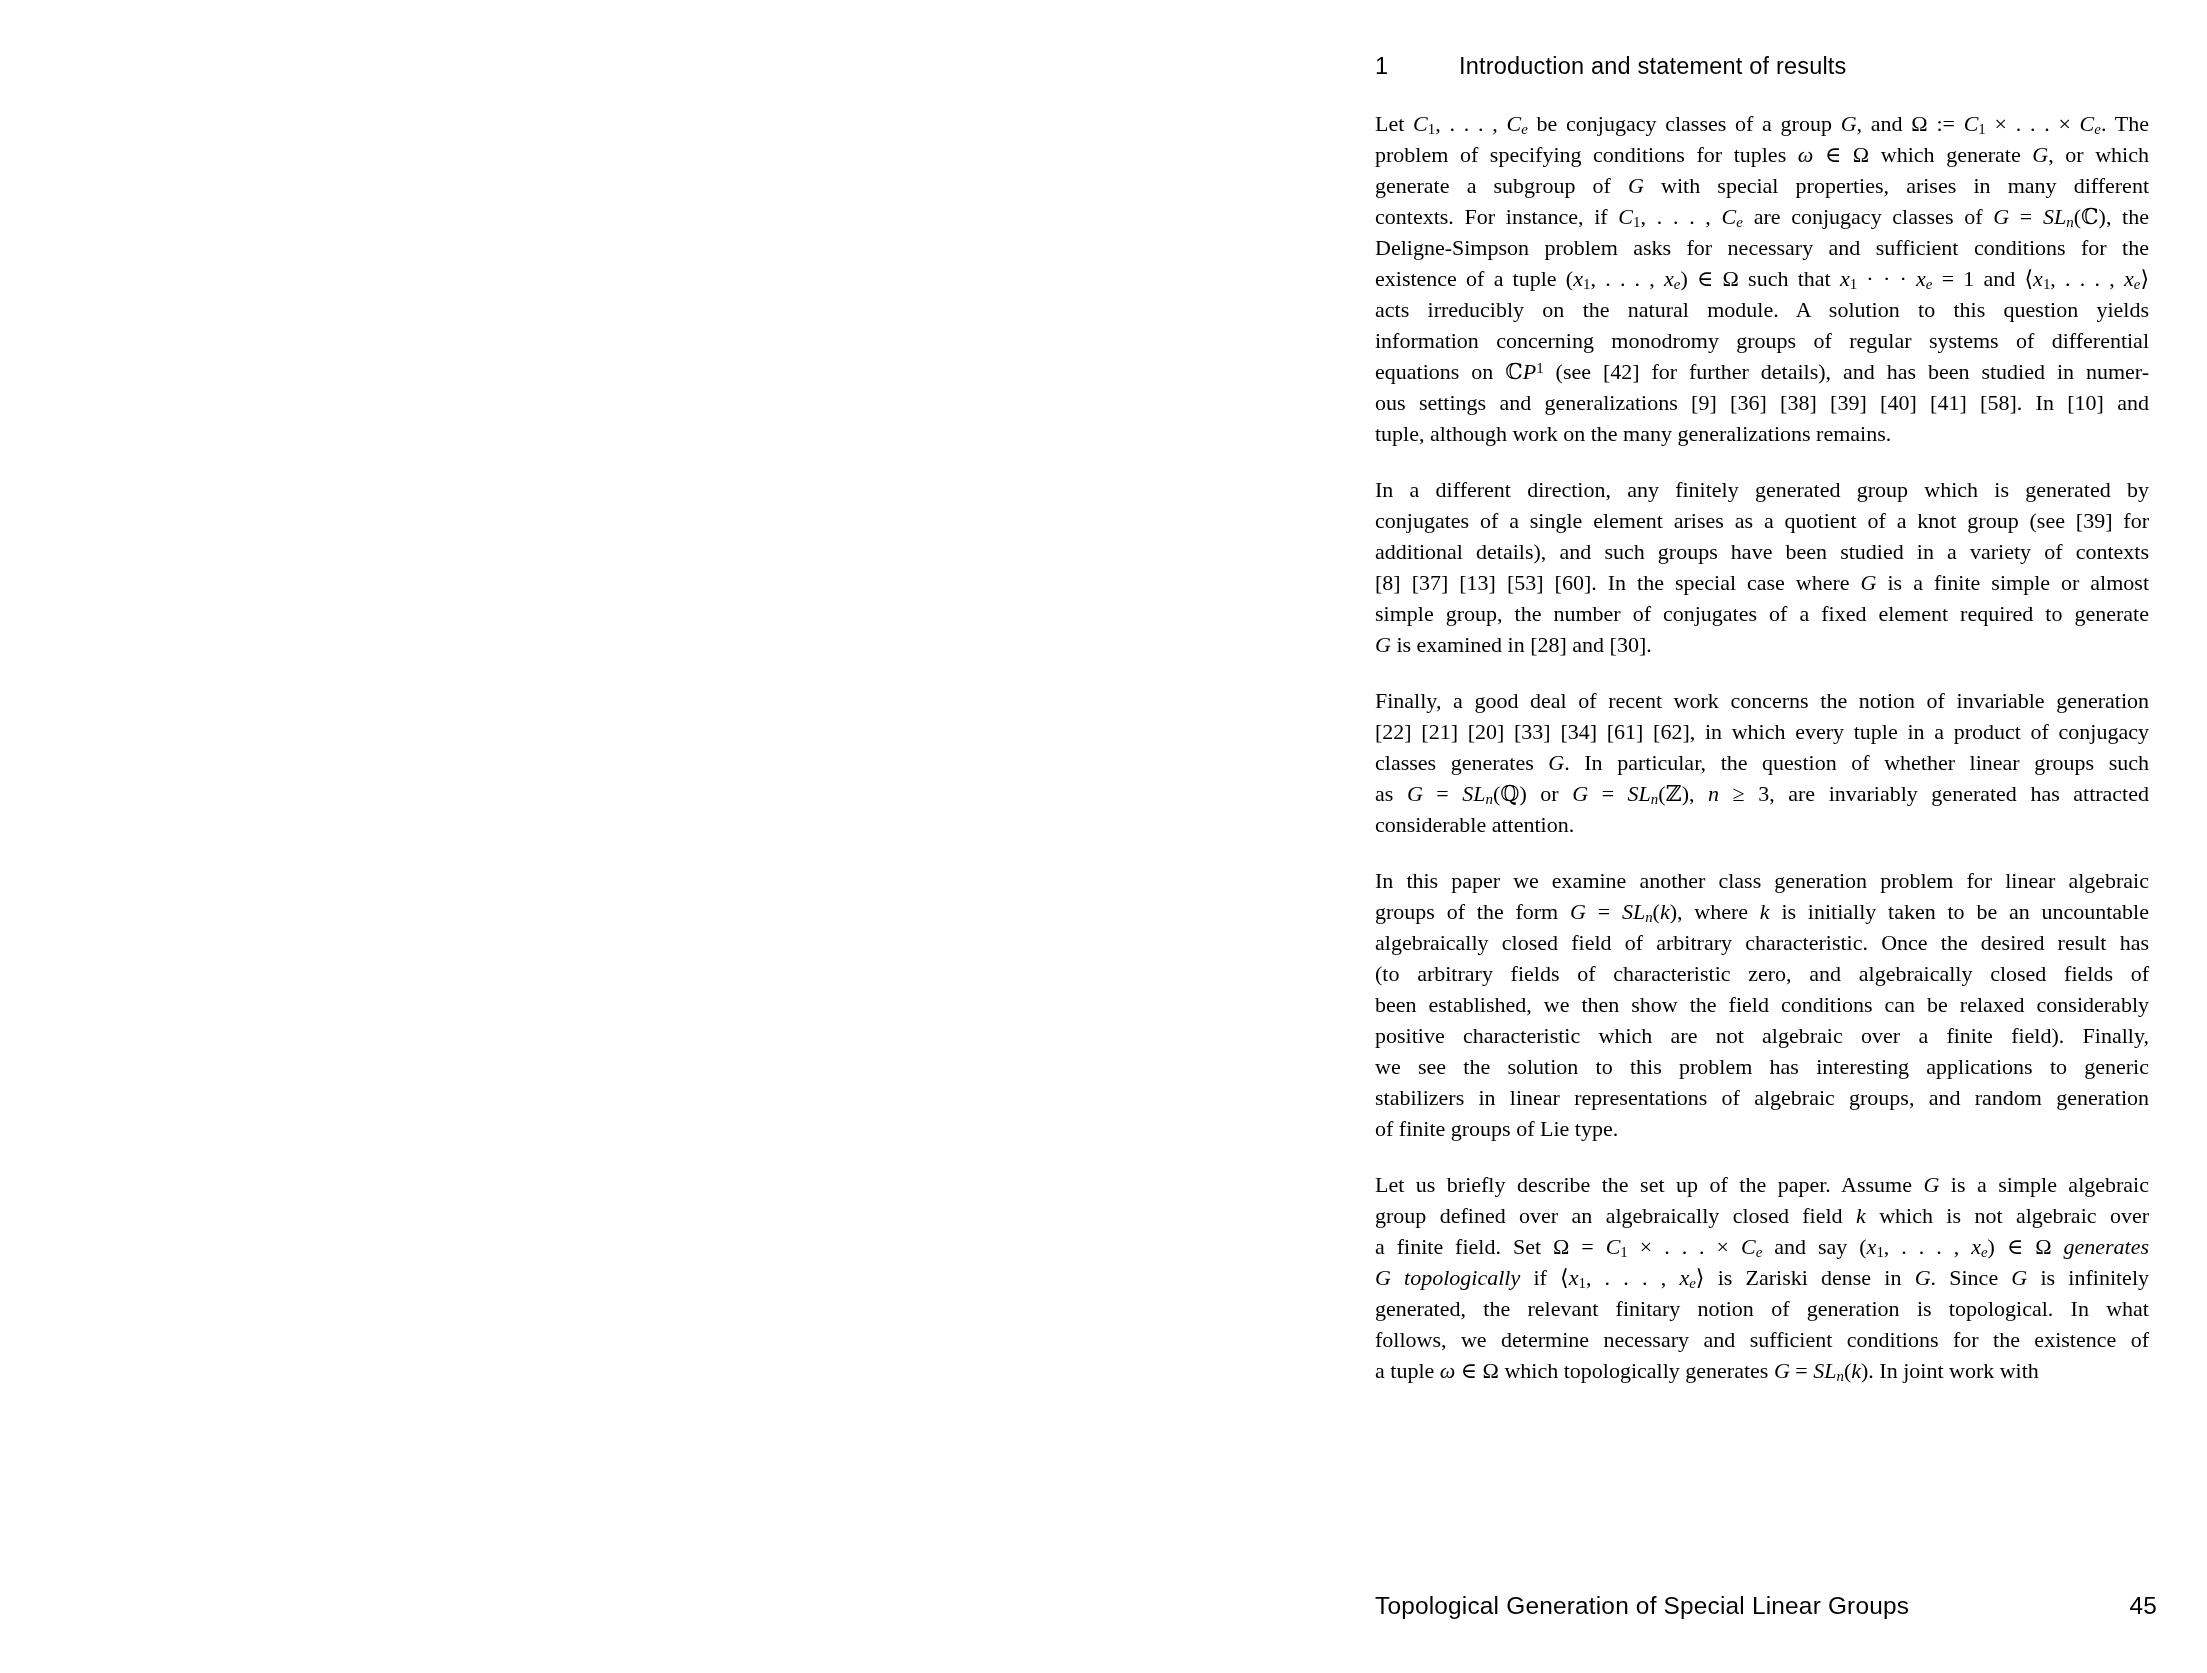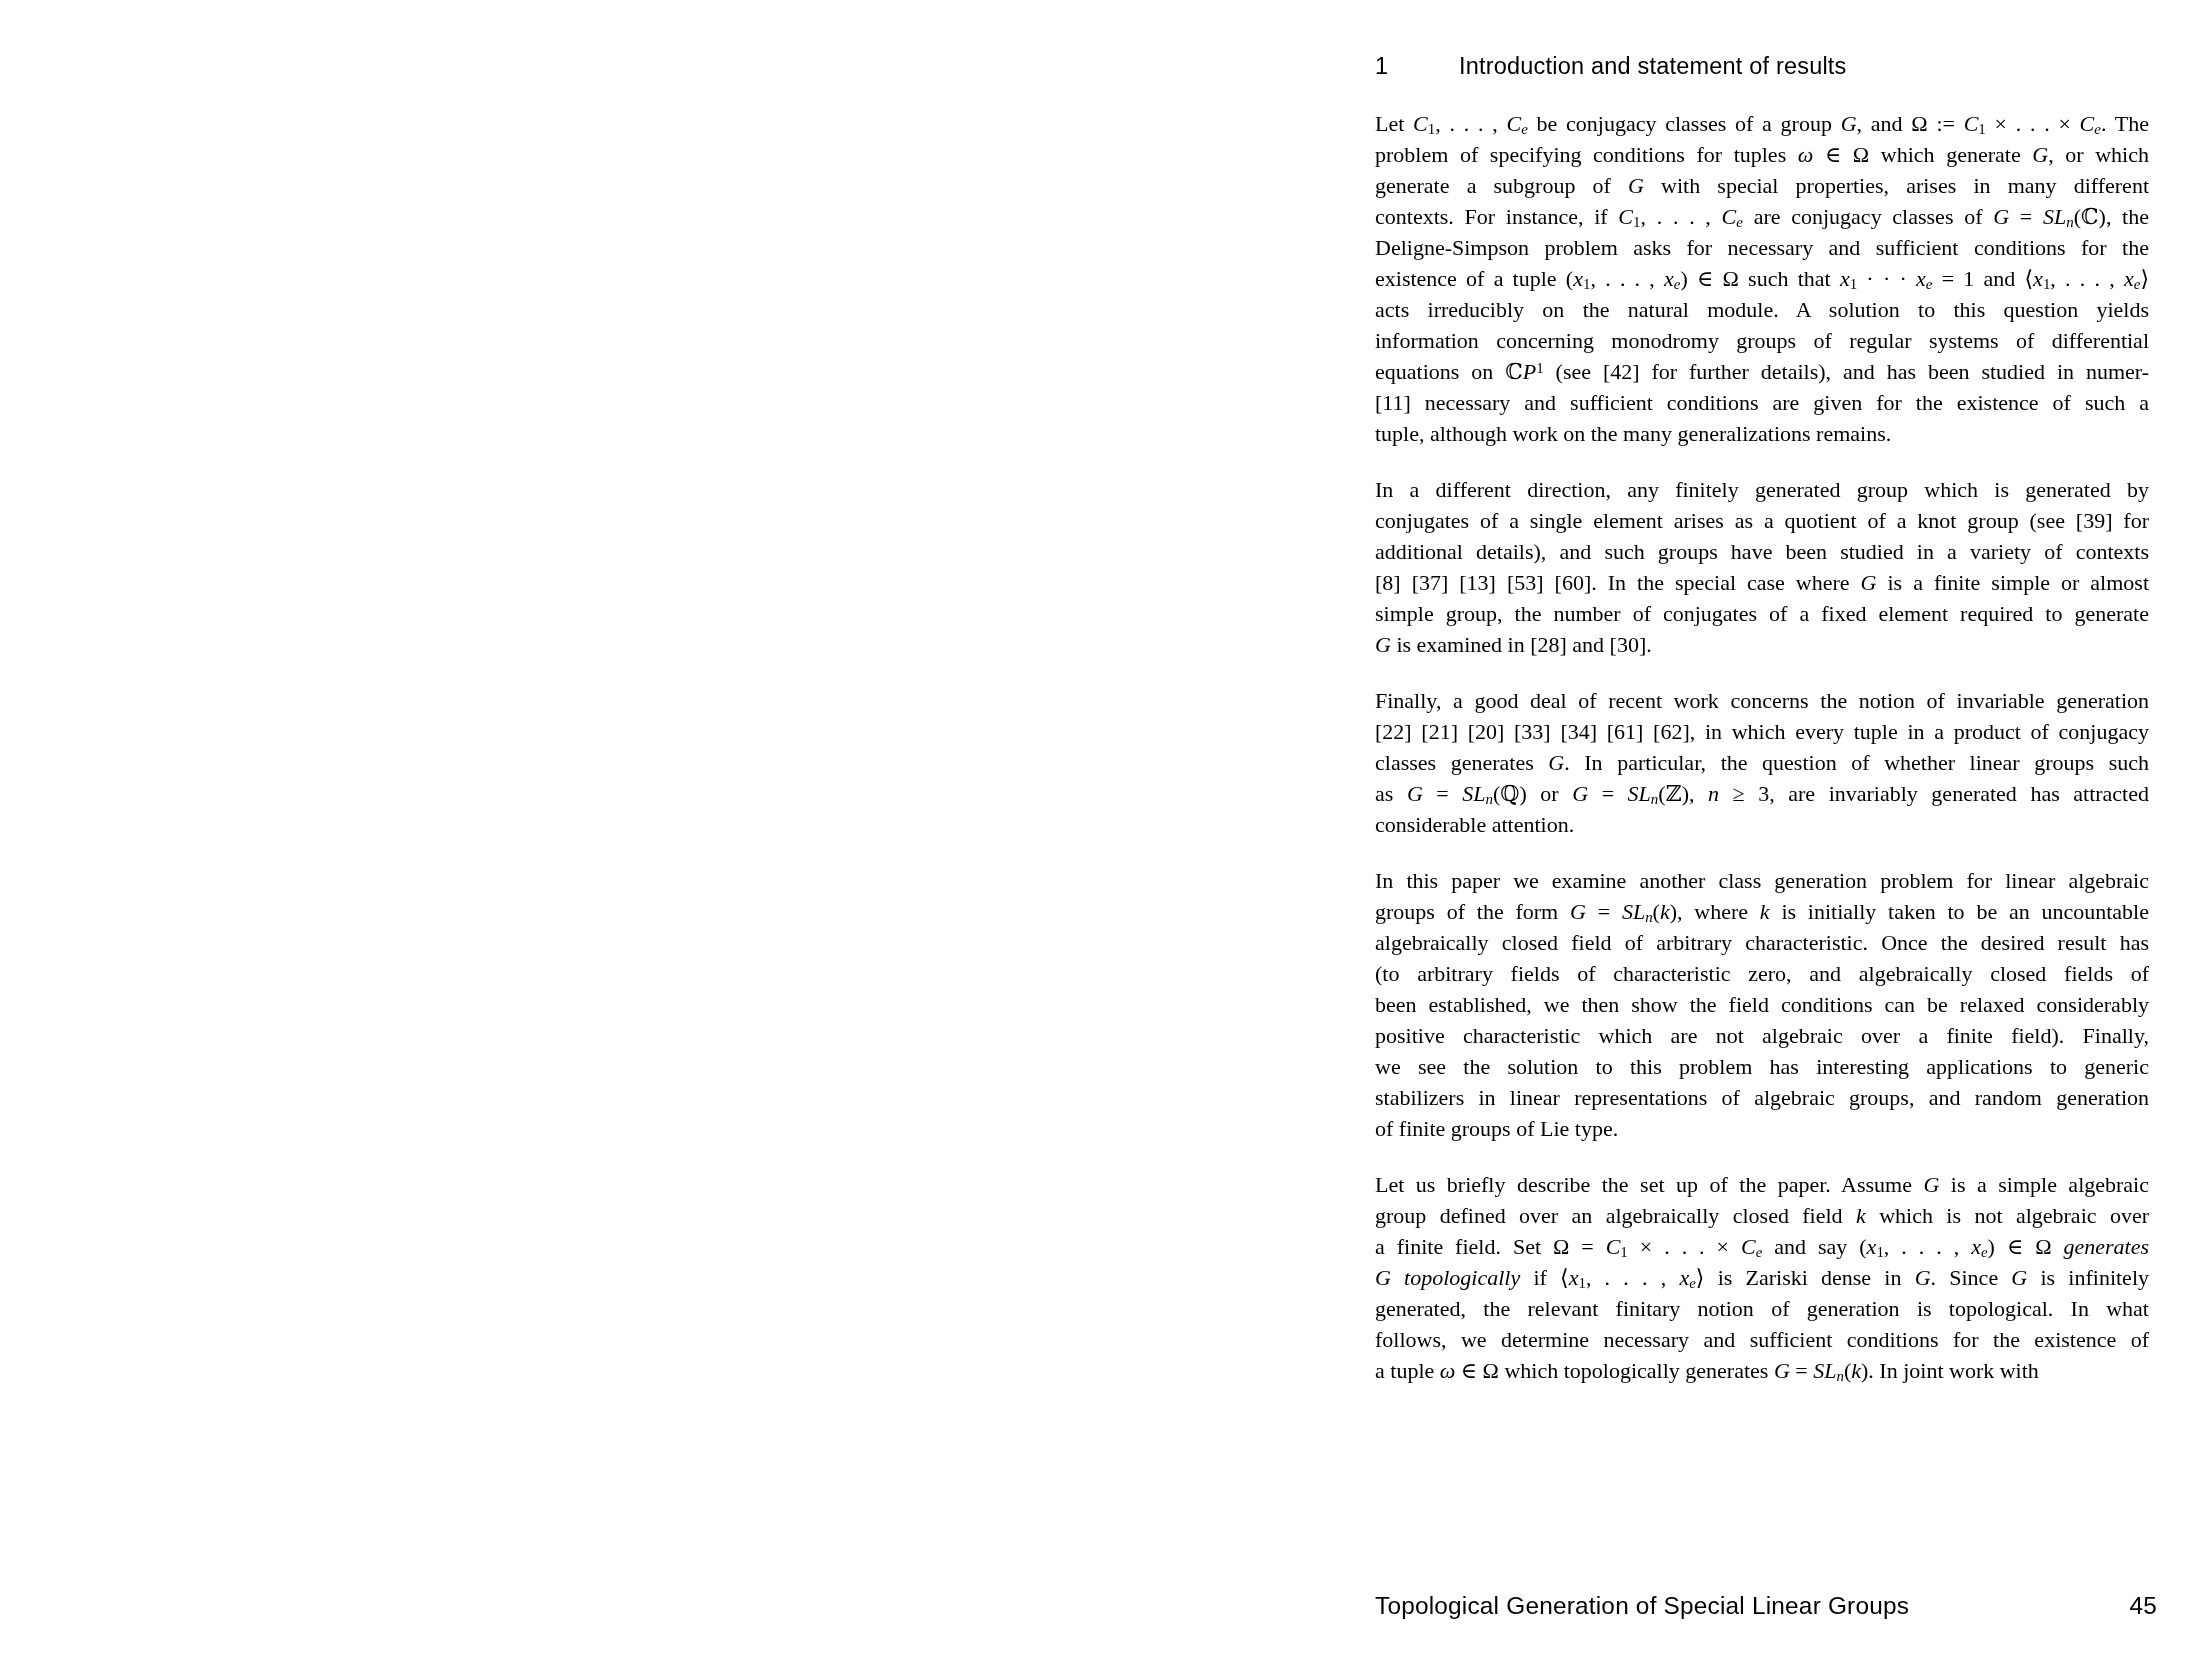--- a/index.html
+++ b/index.html
@@ -68,21 +68,21 @@
       <div class="paragraph">
         <div class="line">Let <i>C</i><sub>1</sub>, . . . , <i>C</i><sub><i>e</i></sub> be conjugacy classes of a group <i>G</i>, and Ω := <i>C</i><sub>1</sub> × . . . × <i>C</i><sub><i>e</i></sub>. The</div>
         <div class="line">problem of specifying conditions for tuples <i>ω</i> ∈ Ω which generate <i>G</i>, or which</div>
         <div class="line">generate a subgroup of <i>G</i> with special properties, arises in many different</div>
         <div class="line">contexts. For instance, if <i>C</i><sub>1</sub>, . . . , <i>C</i><sub><i>e</i></sub> are conjugacy classes of <i>G</i> = <i>SL</i><sub><i>n</i></sub>(ℂ), the</div>
         <div class="line">Deligne-Simpson problem asks for necessary and sufficient conditions for the</div>
         <div class="line">existence of a tuple (<i>x</i><sub>1</sub>, . . . , <i>x</i><sub><i>e</i></sub>) ∈ Ω such that <i>x</i><sub>1</sub> · · · <i>x</i><sub><i>e</i></sub> = 1 and ⟨<i>x</i><sub>1</sub>, . . . , <i>x</i><sub><i>e</i></sub>⟩</div>
         <div class="line">acts irreducibly on the natural module. A solution to this question yields</div>
         <div class="line">information concerning monodromy groups of regular systems of differential</div>
         <div class="line">equations on ℂ<i>P</i><sup>1</sup> (see [42] for further details), and has been studied in numer-</div>
-        <div class="line">[11] necessary and sufficient conditions are given for the existence of such a</div>
+        <div class="line">ous settings and generalizations [9] [36] [38] [39] [40] [41] [58]. In [10] and</div>
         <div class="line last">tuple, although work on the many generalizations remains.</div>
       </div>
       <div class="paragraph">
         <div class="line">In a different direction, any finitely generated group which is generated by</div>
         <div class="line">conjugates of a single element arises as a quotient of a knot group (see [39] for</div>
         <div class="line">additional details), and such groups have been studied in a variety of contexts</div>
         <div class="line">[8] [37] [13] [53] [60]. In the special case where <i>G</i> is a finite simple or almost</div>
         <div class="line">simple group, the number of conjugates of a fixed element required to generate</div>
         <div class="line last"><i>G</i> is examined in [28] and [30].</div>
       </div>

